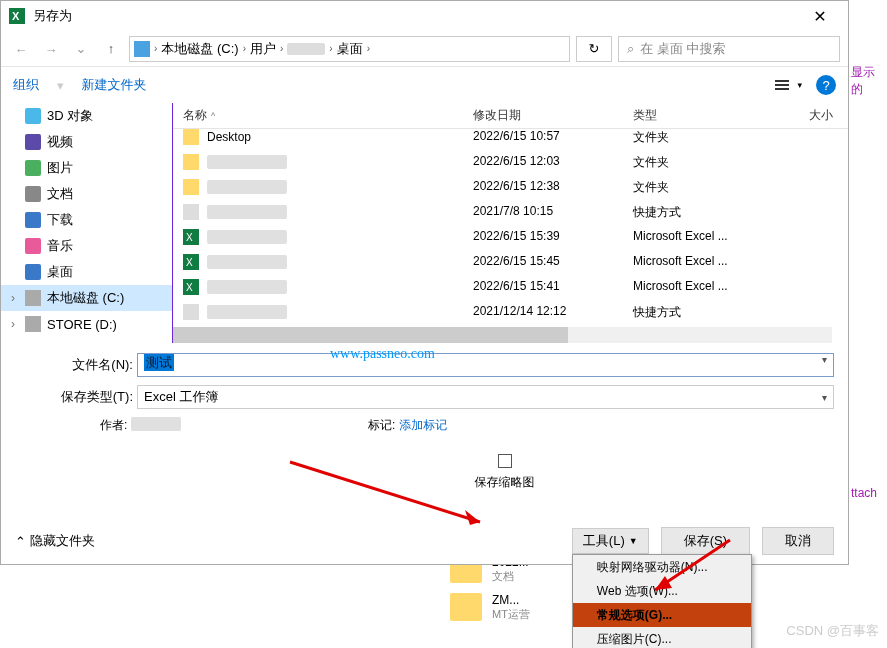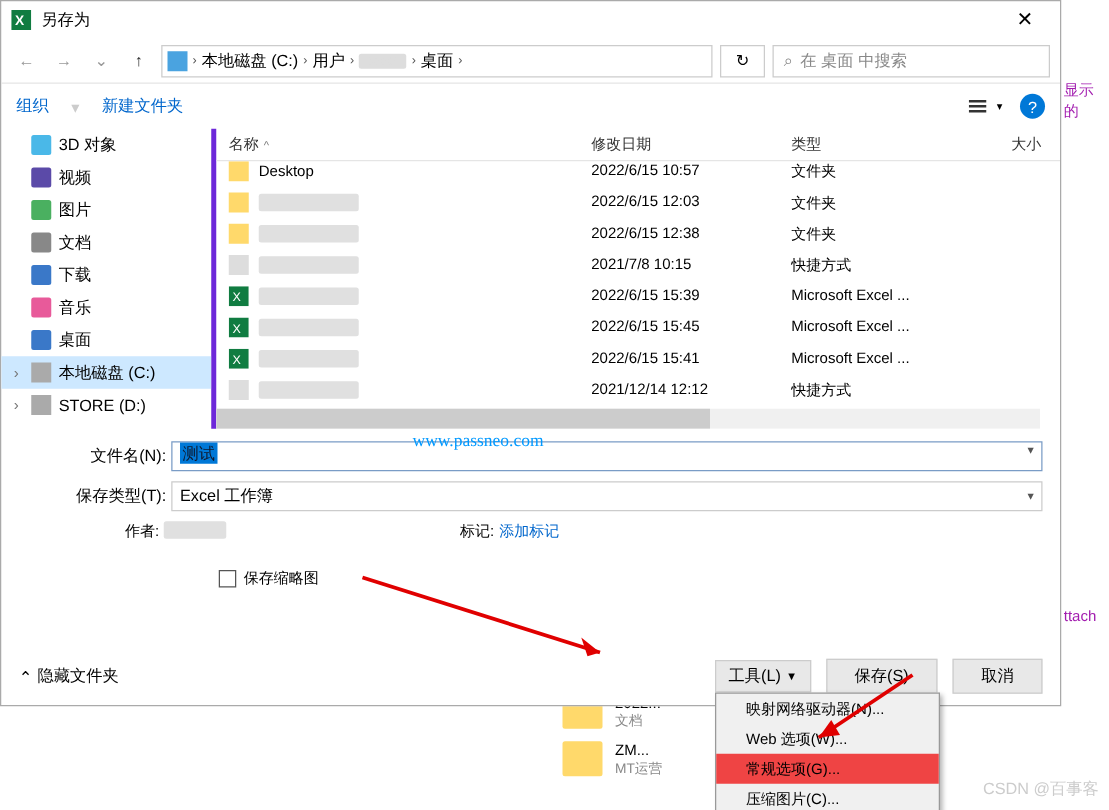--- a/index.html
+++ b/index.html
@@ -23,21 +23,21 @@
 .search-box { width: 222px; height: 26px; border: 1px solid #ccc; display: flex; align-items: center; padding: 0 8px; color: #888; gap: 6px; }
 
 .toolbar { height: 36px; display: flex; align-items: center; padding: 0 12px; gap: 18px; }
 .toolbar .link { color: #0066cc; font-size: 13px; }
 .toolbar .sep { color: #ccc; }
 .toolbar-right { margin-left: auto; display: flex; gap: 14px; align-items: center; }
 .view-btn { display: flex; align-items: center; gap: 2px; }
 .help-icon { width: 20px; height: 20px; border-radius: 50%; background: #0078d7; color: #fff; display: flex; align-items: center; justify-content: center; font-size: 13px; }
 
 .body-area { display: flex; height: 240px; }
-.sidebar { width: 172px; overflow-y: auto; border-right: 4px solid #6d28d9; }
+.sidebar { width: 172px; overflow-y: auto; border-right: 1px solid #6d28d9; }
 .sidebar::-webkit-scrollbar { width: 16px; }
 .sidebar::-webkit-scrollbar-track { background: #f0f0f0; }
 .sidebar::-webkit-scrollbar-thumb { background: #ccc; }
 .tree-item { display: flex; align-items: center; height: 26px; padding-left: 24px; gap: 6px; cursor: pointer; }
 .tree-item.selected { background: #cde8ff; }
 .tree-item.has-arrow::before { content: '›'; position: absolute; margin-left: -14px; color: #777; font-size: 12px; }
 .tree-icon { width: 16px; height: 16px; display: inline-block; }
 
 .file-list { flex: 1; position: relative; overflow: hidden; }
 .columns { display: flex; height: 26px; border-bottom: 1px solid #e5e5e5; align-items: center; font-size: 12px; color: #333; }
@@ -61,33 +61,33 @@
 .form-area { padding: 10px 14px 4px; }
 .form-row { display: flex; align-items: center; margin-bottom: 8px; }
 .form-label { width: 122px; text-align: right; padding-right: 4px; font-size: 13px; }
 .form-input { flex: 1; height: 24px; border: 1px solid #7a9cc6; padding: 0 6px; font-size: 13px; }
 .form-select { flex: 1; height: 24px; border: 1px solid #ccc; padding: 0 6px; font-size: 13px; display: flex; align-items: center; position: relative; }
 .form-select::after { content: '▾'; position: absolute; right: 6px; color: #555; font-size: 10px; }
 .meta-row { display: flex; padding-left: 85px; margin-top: 8px; font-size: 12px; gap: 8px; }
 .meta-group { display: flex; gap: 4px; }
 .meta-link { color: #0066cc; }
 .meta-blur { background: #e0e0e0; width: 50px; height: 14px; border-radius: 2px; }
-.checkbox-row { padding-left: 160px; margin-top: 20px; display: flex; align-items: center; gap: 6px; font-size: 12px; }
+.checkbox-row { padding-left: 160px; margin-top: 20px; display: flex; align-items: center; gap: 6px; font-size: 12px; flex-direction: column; }
 .checkbox { width: 14px; height: 14px; border: 1px solid #555; }
 
 .footer { position: absolute; bottom: 0; left: 0; right: 0; height: 46px; display: flex; align-items: center; padding: 0 14px; }
 .hide-folders { display: flex; align-items: center; gap: 4px; font-size: 13px; }
 .footer-right { margin-left: auto; display: flex; gap: 12px; align-items: center; }
 .tools-dropdown { position: relative; }
 .tools-btn { height: 26px; padding: 0 10px; border: 1px solid #ccc; background: #e8e8e8; display: flex; align-items: center; gap: 4px; font-size: 13px; }
 .btn { height: 28px; padding: 0 22px; border: 1px solid #ccc; background: #e8e8e8; font-size: 13px; }
 
 .tools-menu { position: absolute; top: 26px; left: 0; width: 180px; background: #f0f0f0; border: 1px solid #999; box-shadow: 2px 2px 4px rgba(0,0,0,0.3); z-index: 30; }
 .menu-item { height: 24px; display: flex; align-items: center; padding: 0 24px; font-size: 12px; }
-.menu-item.selected { background: #ef4444; }
+.menu-item.selected { background: #c2410c; font-weight: bold; }
 
 .background { position: absolute; left: 400px; top: 550px; width: 480px; font-size: 12px; }
 .bg-row { display: flex; align-items: center; height: 38px; gap: 10px; padding-left: 50px; }
 .bg-folder-icon { width: 32px; height: 28px; background: #ffd96b; border-radius: 2px; }
 .bg-text-group { display: flex; flex-direction: column; }
 .bg-sub { color: #888; font-size: 11px; }
 .csdn { position: absolute; right: 8px; bottom: 8px; color: #ccc; font-size: 13px; }
 
 .arrow { position: absolute; z-index: 25; pointer-events: none; }
 .arrow1 { left: 280px; top: 452px; width: 220px; height: 80px; }

